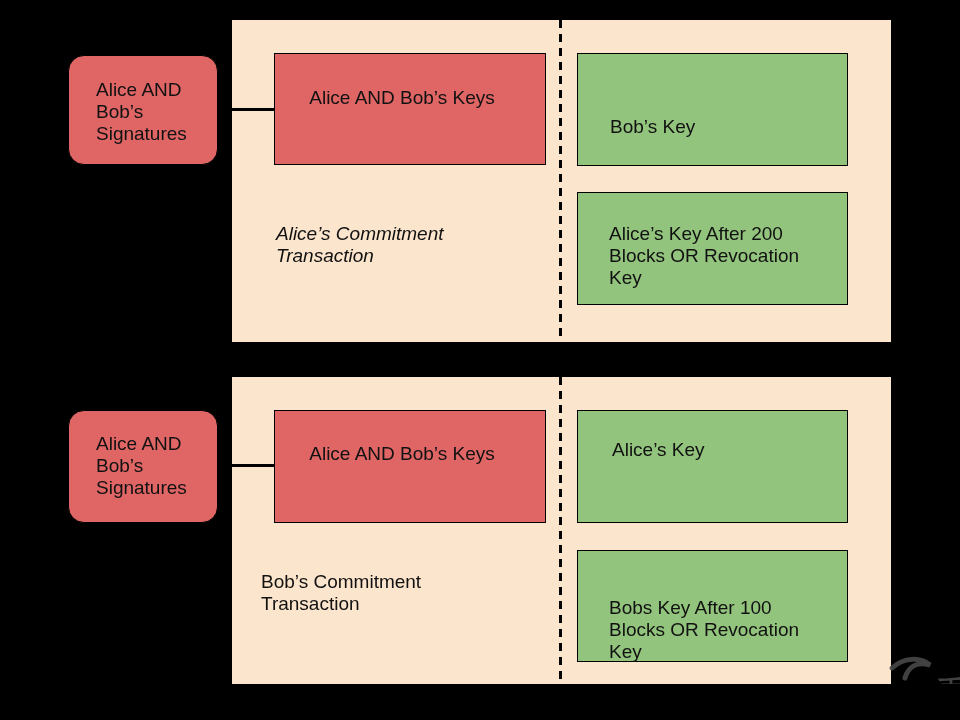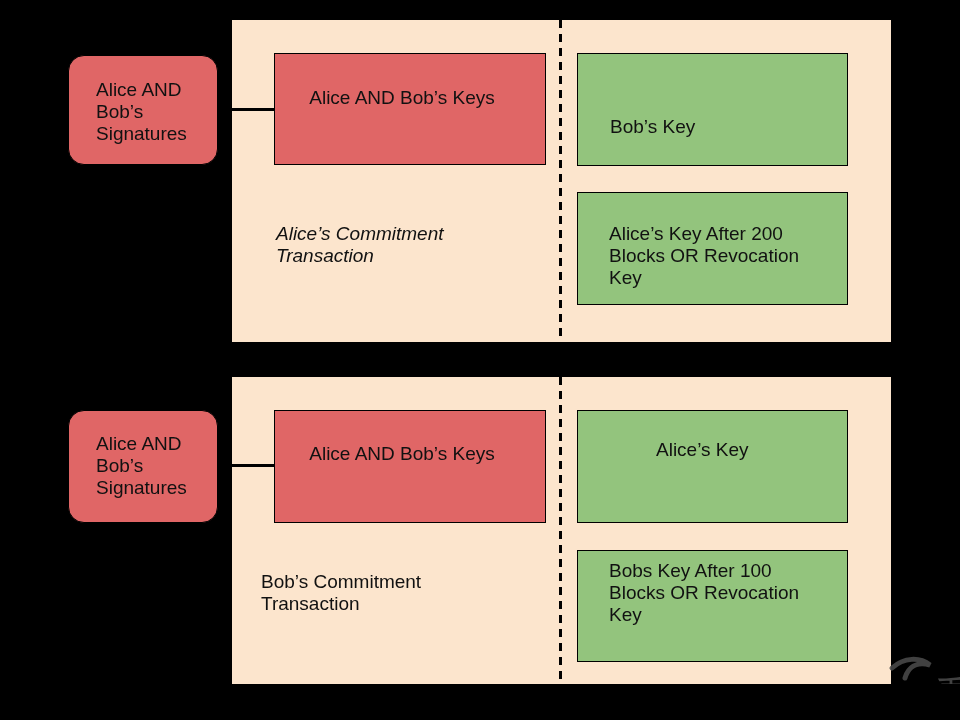--- a/index.html
+++ b/index.html
@@ -30,23 +30,23 @@
   .title-a{left:276px;top:223px;font-style:italic;}
   
   .peach-b{left:232px;top:377px;width:659px;height:321px;}
   .dash-b{left:559px;top:377px;height:321px;}
   .sig-b{left:68px;top:410px;width:150px;height:113px;}
   .sig-b-txt{left:96px;top:433px;}
   .conn-b{left:218px;top:464px;width:57px;}
   .keys-b{left:274px;top:410px;width:272px;height:113px;}
   .keys-b-txt{left:266px;top:443px;width:272px;}
   .g3{left:577px;top:410px;width:271px;height:113px;}
-  .g3-txt{left:612px;top:439px;margin-left:44px;}
+  .g3-txt{left:612px;top:439px;}
   .g4{left:577px;top:550px;width:271px;height:112px;}
-  .g4-txt{left:609px;top:560px;}
+  .g4-txt{left:609px;top:597px;}
   .title-b{left:261px;top:571px;}
   
   .wm{left:878px;top:650px;width:130px;height:70px;color:var(--watermark,#4A4A4A);opacity:.88;}
   .wm-logo{position:absolute;left:0;top:0;}
   .wm-name{position:absolute;left:60px;top:26px;font-size:25px;font-weight:bold;letter-spacing:1px;line-height:26px;}
   .wm-url{position:absolute;left:58px;top:55px;font-size:9px;font-weight:bold;letter-spacing:.5px;line-height:10px;margin-top:29px;}
 </style>
 </head>
 <body>
 

